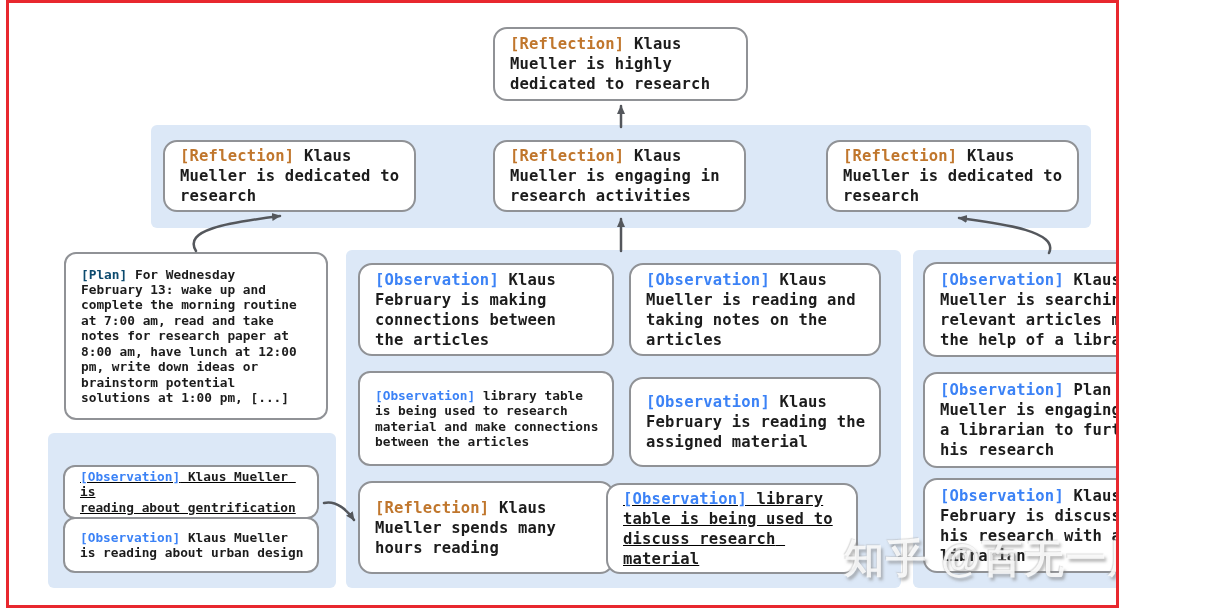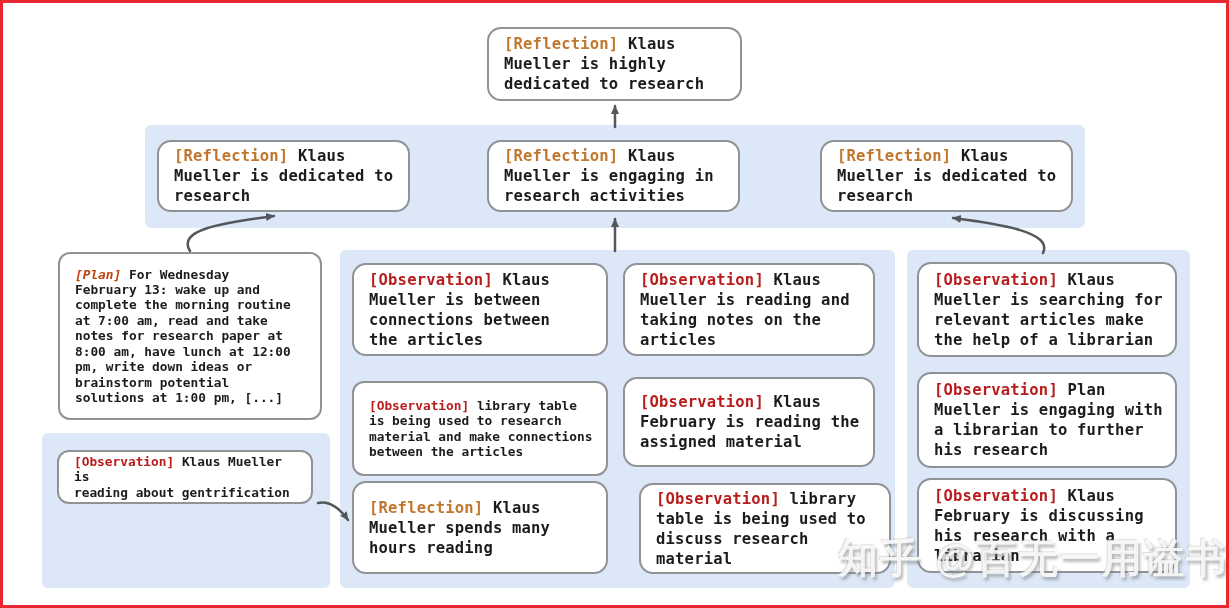--- a/index.html
+++ b/index.html
@@ -1,24 +1,25 @@
 <!DOCTYPE html>
 <html><head>
 <meta charset="utf-8">
 <style>
   * { margin: 0; padding: 0; box-sizing: border-box; }
   html, body { background: #ffffff; }
   body { font-family: "DejaVu Sans Mono", "Liberation Mono", monospace; }
 
   .canvas {
     position: relative;
-    width: 1229px;
+    width: 1113px;
     height: 608px;
     background: #ffffff;
     overflow: hidden;
+    margin-left: 6px;
   }
 
   .frame {
     position: absolute;
     inset: 0;
     border: 3px solid #e8272e;
     z-index: 10;
     pointer-events: none;
   }
 
@@ -50,22 +51,22 @@
   }
 
   .node.small { border-radius: 12px; }
   .node.small .node-text {
     font-size: 12.8px;
     line-height: 15.4px;
     letter-spacing: 0;
   }
 
   .tag-reflection { color: #c0762c; }
-  .tag-plan { color: #c2410c; font-style: italic; }
-  .tag-observation { color: #b91c1c; }
+  .tag-plan { color: #0c4a6e; }
+  .tag-observation { color: #3b82f6; }
 
   .arrows {
     position: absolute;
     left: 0; top: 0;
     z-index: 5;
     pointer-events: none;
   }
 
   .watermark {
     position: absolute;
@@ -133,32 +134,36 @@
 February 13: wake up and
 complete the morning routine
 at 7:00 am, read and take
 notes for research paper at
 8:00 am, have lunch at 12:00
 pm, write down ideas or
 brainstorm potential
 solutions at 1:00 pm, [...]</span></div>
   </div>
 
-  <div class="node small" style="left:57px; top:450px; width:256px; height:54px;">
+  <div class="node small" style="left:57px; top:465px; width:256px; height:54px;text-decoration:underline;">
     <div class="node-text"><span class="tag-observation">[Observation]</span><span> Klaus Mueller is
 reading about gentrification</span></div>
   </div>
+  <div class="node small" style="left:57px; top:517px; width:256px; height:56px;">
+    <div class="node-text"><span class="tag-observation">[Observation]</span><span> Klaus Mueller
+is reading about urban design</span></div>
+  </div>
 
   <div class="node" style="left:352px; top:263px; width:256px; height:93px;">
     <div class="node-text"><span class="tag-observation">[Observation]</span><span> Klaus
-Mueller is between
+February is making
 connections between
 the articles</span></div>
   </div>
-  <div class="node small" style="left:352px; top:381px; width:256px; height:95px;align-items:center;">
+  <div class="node small" style="left:352px; top:371px; width:256px; height:95px;align-items:center;">
     <div class="node-text"><span class="tag-observation">[Observation]</span><span> library table
 is being used to research
 material and make connections
 between the articles</span></div>
   </div>
   <div class="node" style="left:352px; top:481px; width:256px; height:93px;">
     <div class="node-text"><span class="tag-reflection">[Reflection]</span><span> Klaus
 Mueller spends many
 hours reading</span></div>
   </div>
@@ -167,21 +172,21 @@
     <div class="node-text"><span class="tag-observation">[Observation]</span><span> Klaus
 Mueller is reading and
 taking notes on the
 articles</span></div>
   </div>
   <div class="node" style="left:623px; top:377px; width:252px; height:90px;">
     <div class="node-text"><span class="tag-observation">[Observation]</span><span> Klaus
 February is reading the
 assigned material</span></div>
   </div>
-  <div class="node" style="left:639px; top:483px; width:252px; height:91px;">
+  <div class="node" style="left:600px; top:483px; width:252px; height:91px;text-decoration:underline;">
     <div class="node-text"><span class="tag-observation">[Observation]</span><span> library
 table is being used to
 discuss research material</span></div>
   </div>
 
   <div class="node" style="left:917px; top:262px; width:260px; height:95px;">
     <div class="node-text"><span class="tag-observation">[Observation]</span><span> Klaus
 Mueller is searching for
 relevant articles make
 the help of a librarian</span></div>

